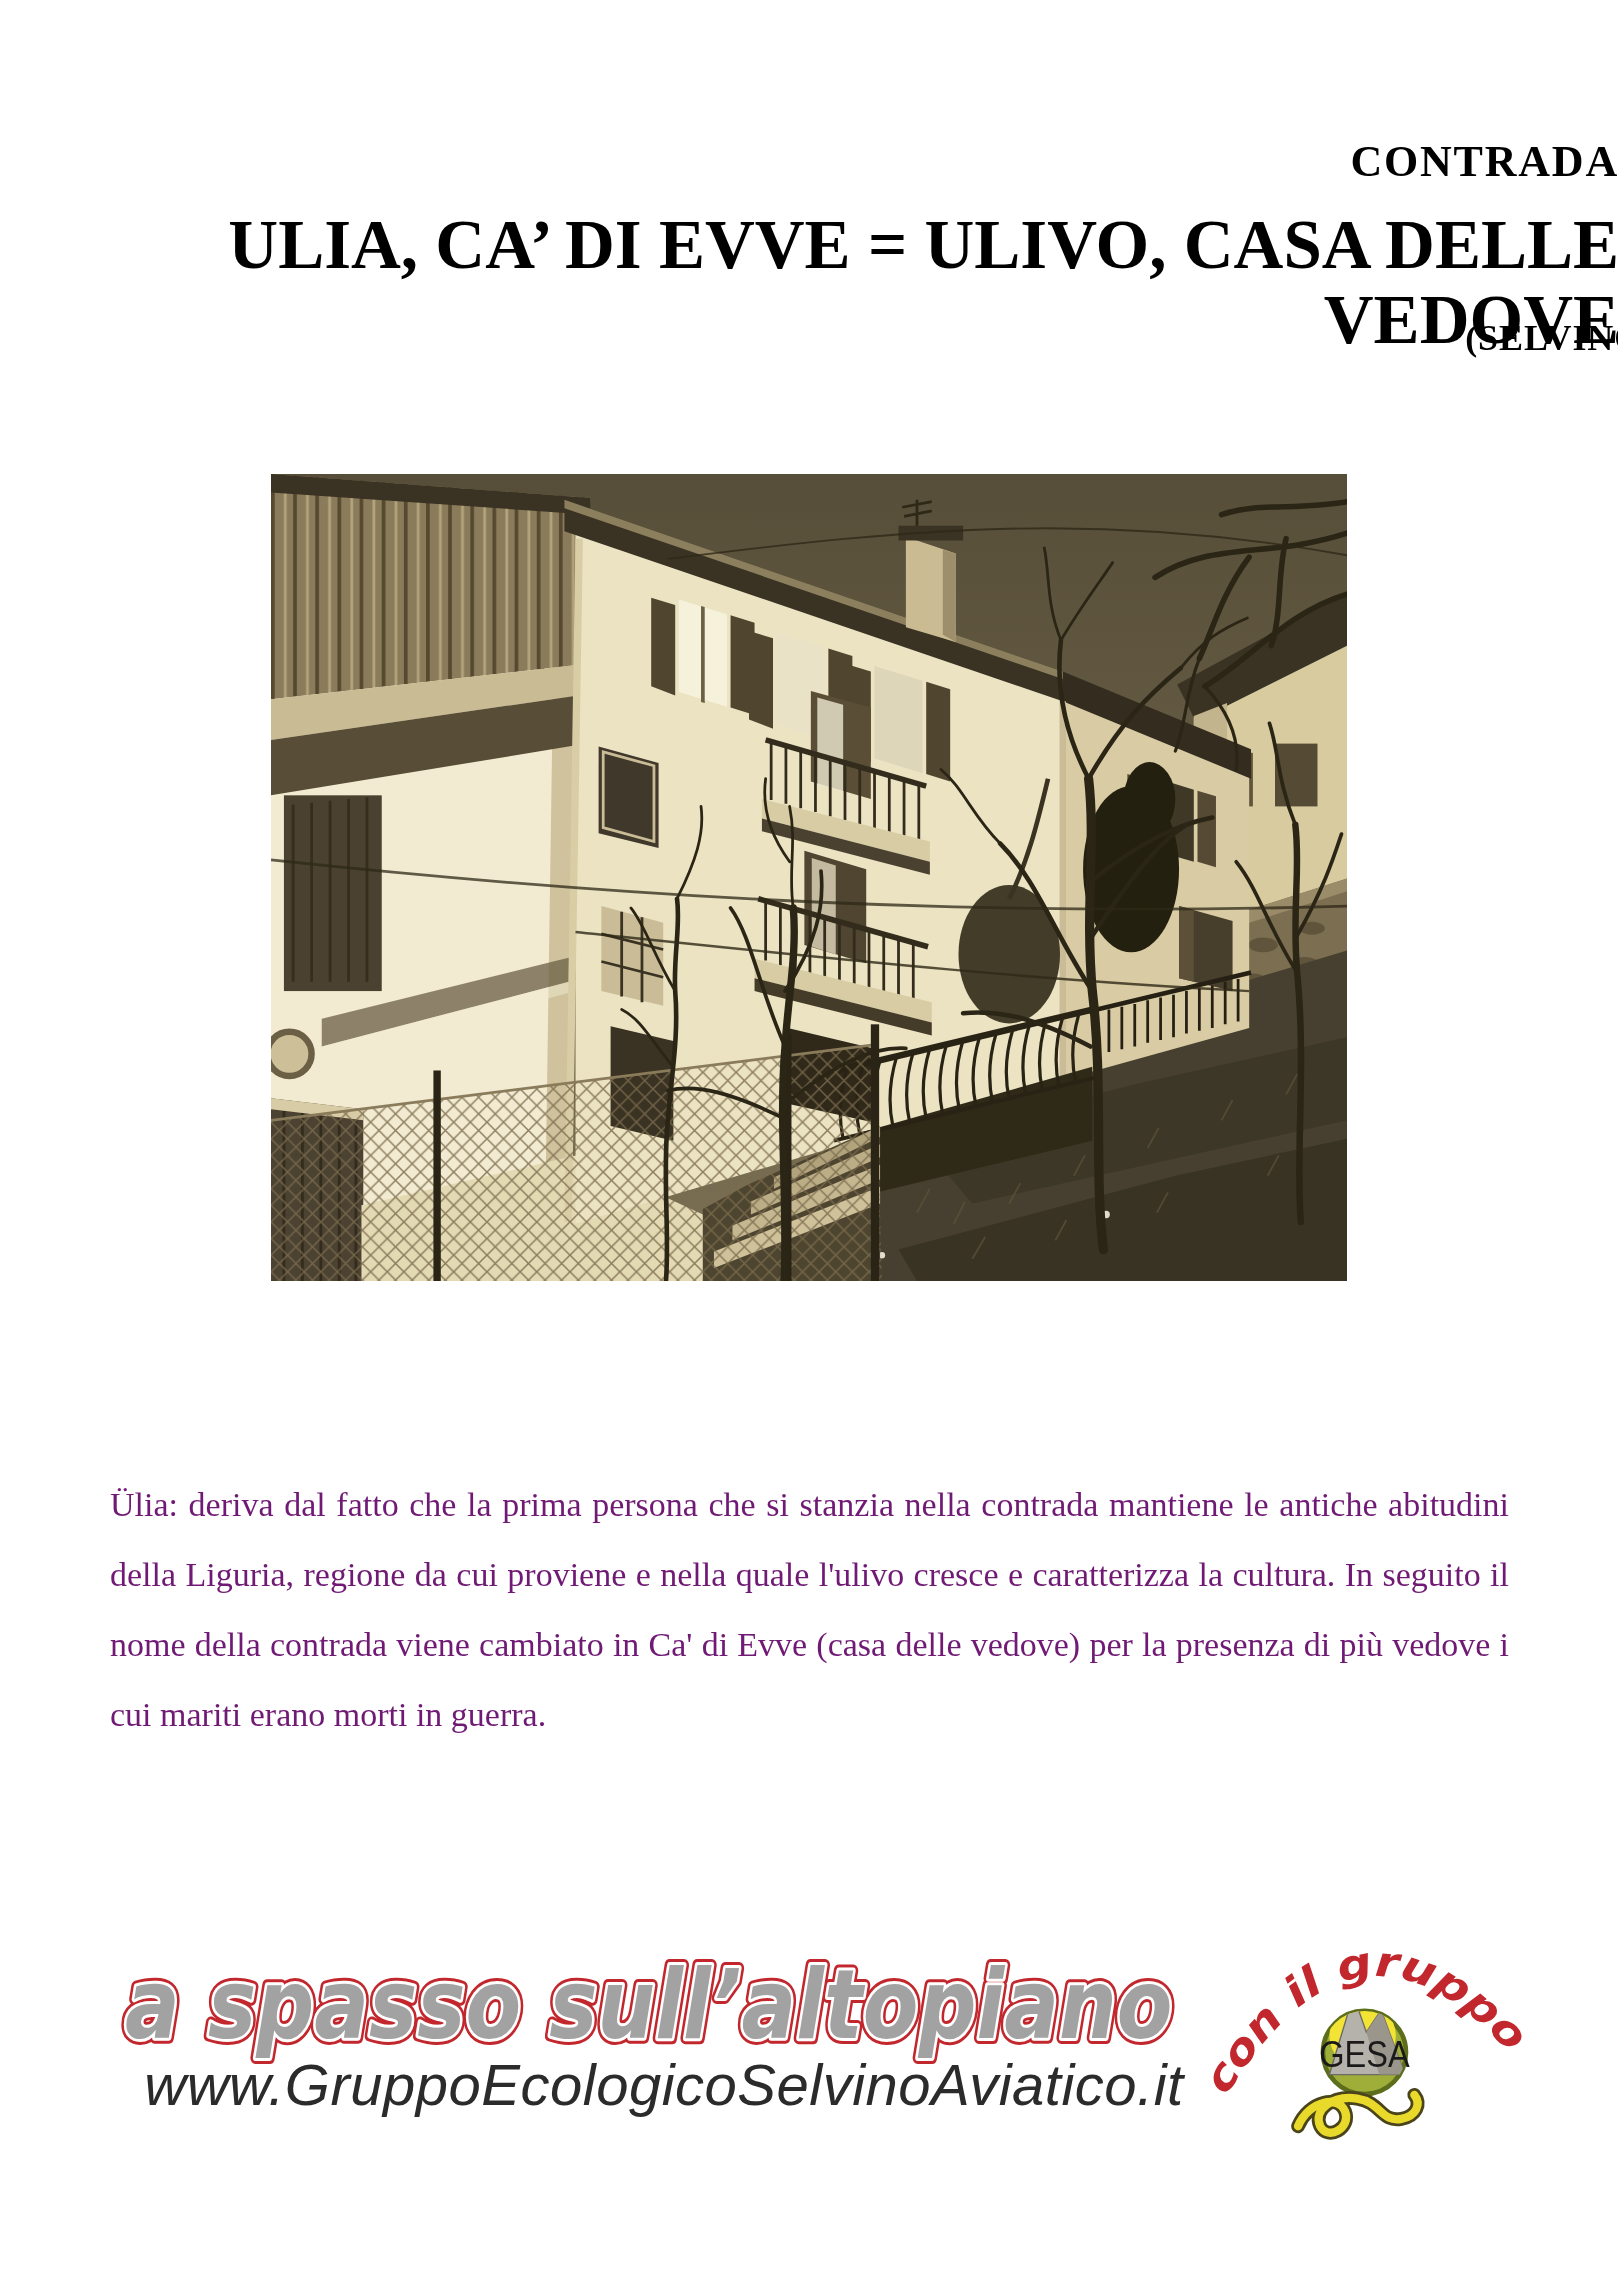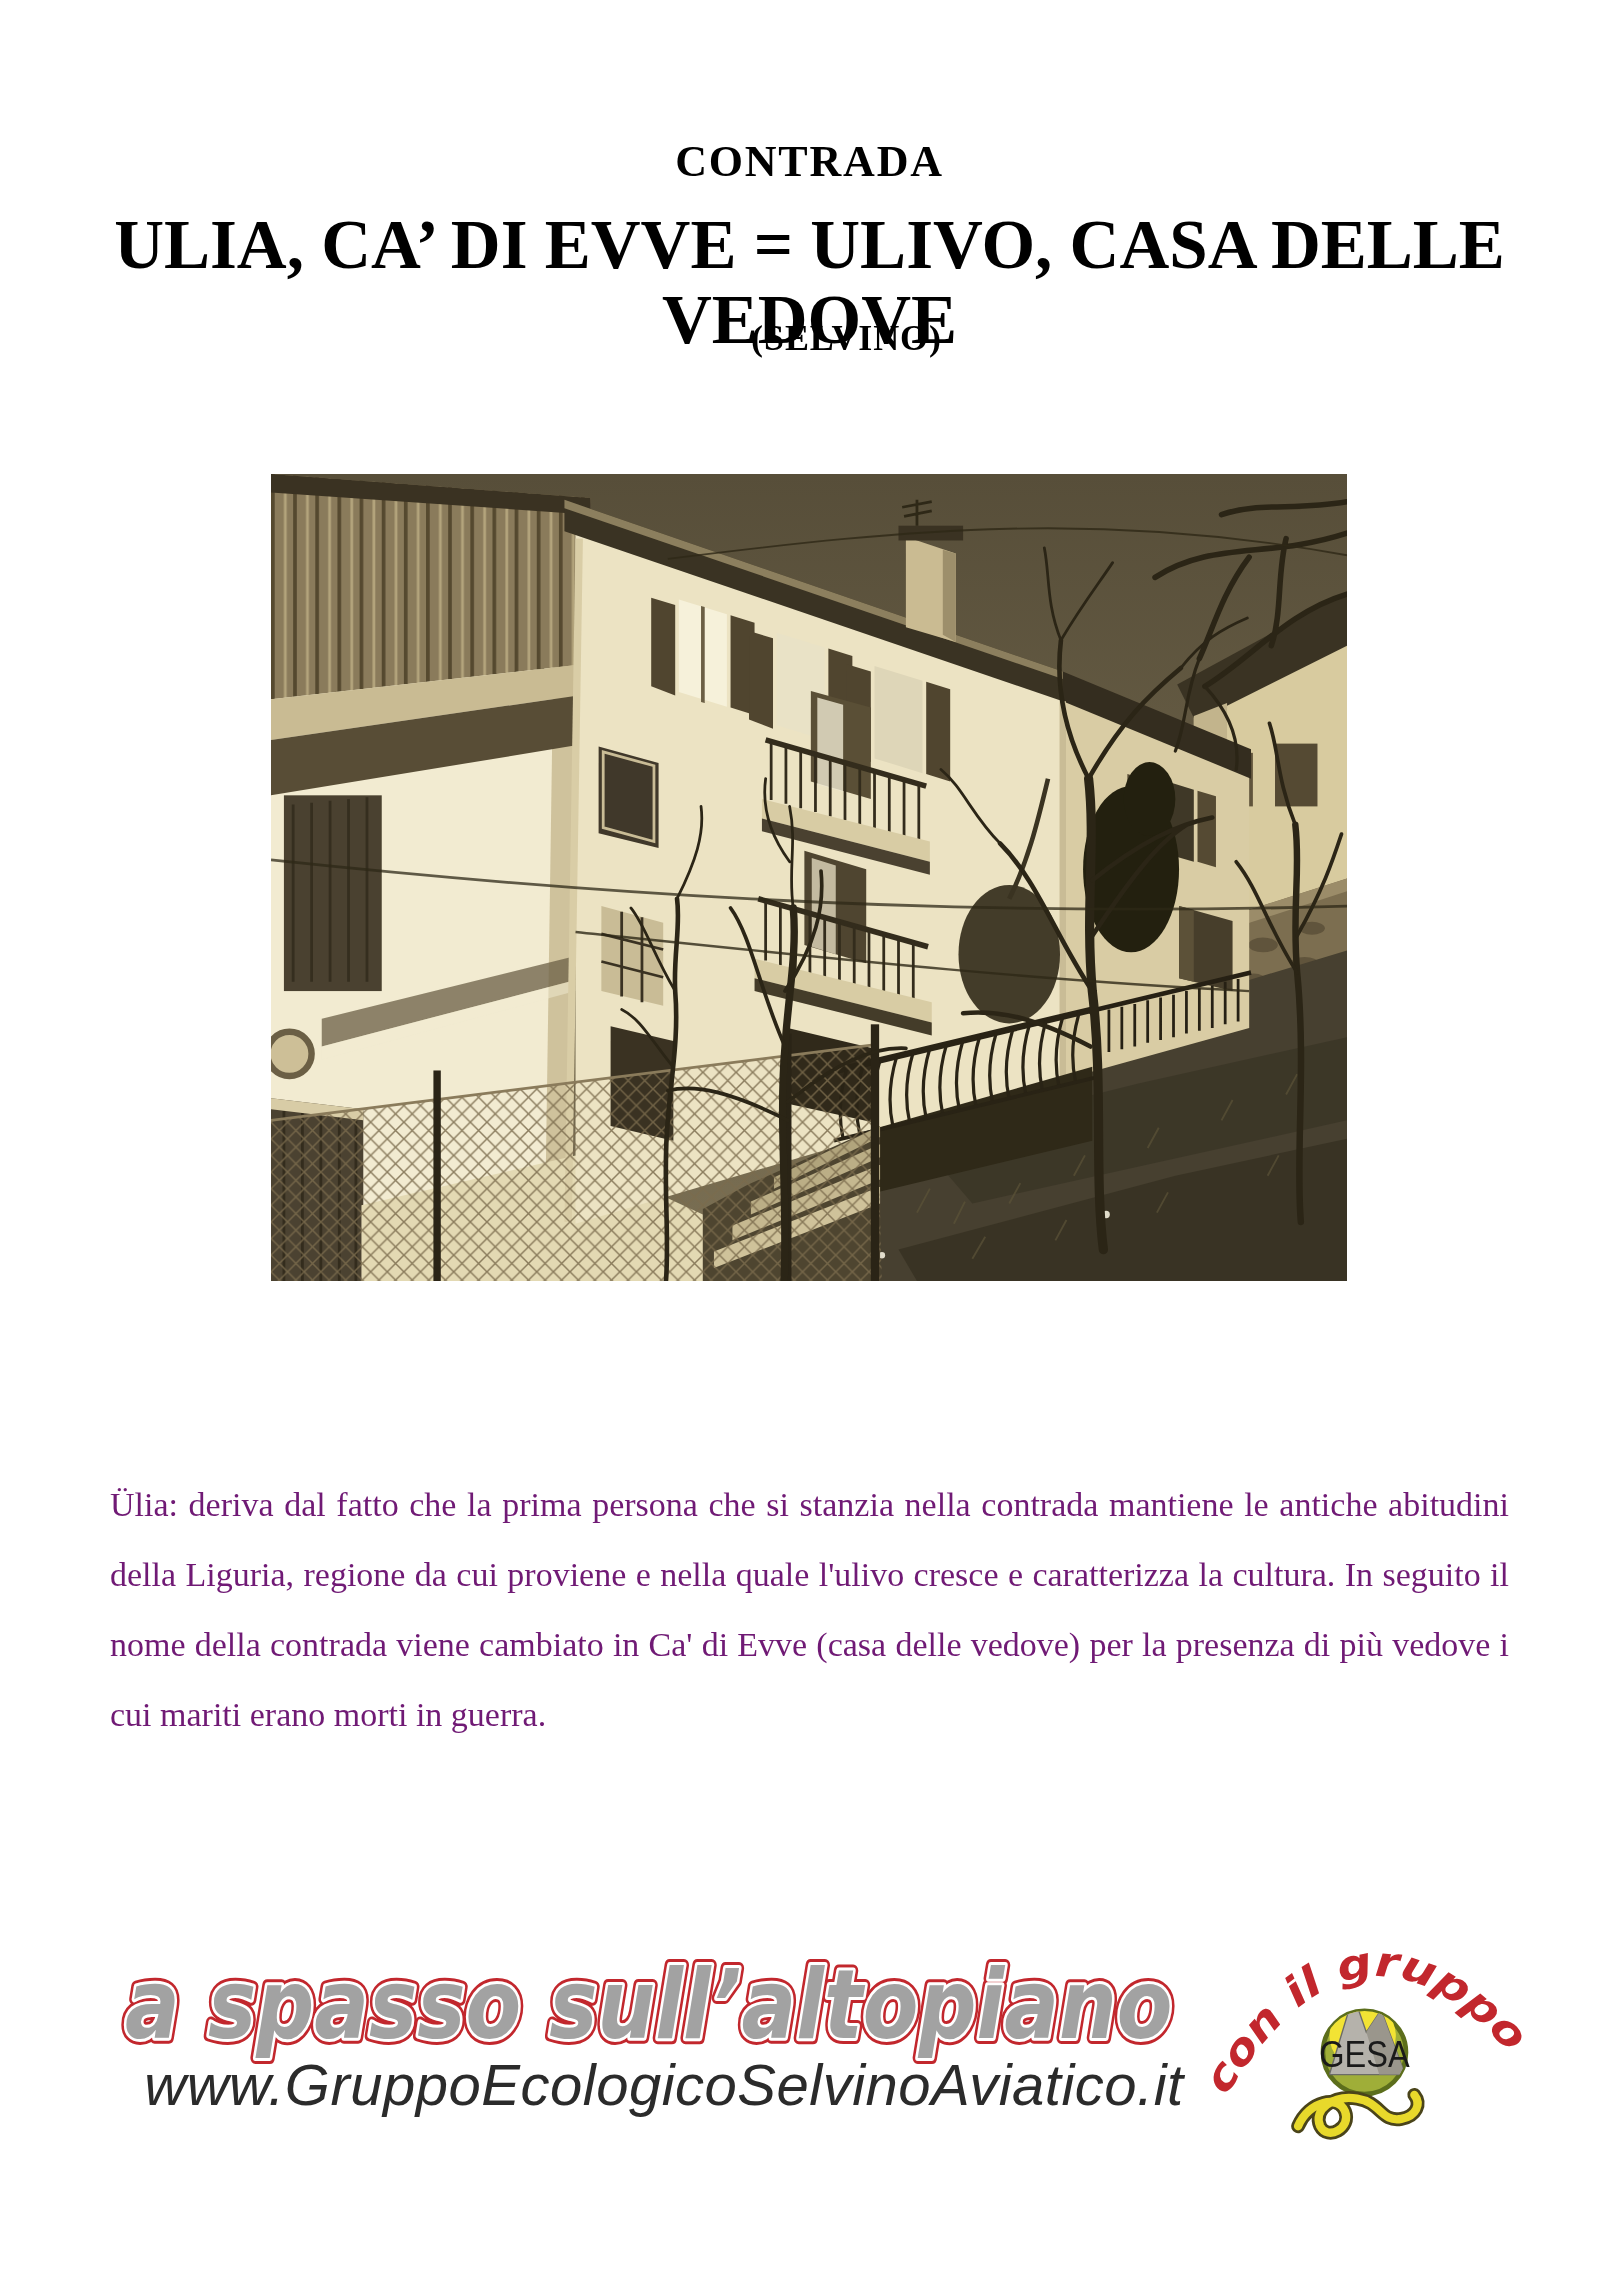--- a/index.html
+++ b/index.html
@@ -1,21 +1,21 @@
 <!DOCTYPE html>
 <html style="font-size:14.8px"><head>
 <meta charset="utf-8">
 <style>
   * { margin:0; padding:0; box-sizing:border-box; }
   body { background:#ffffff; font-family:"Liberation Serif", serif; }
   .page {
     position:relative; width:1619px; height:2289px; background:#ffffff;
     overflow:hidden; margin:0 auto;
   }
-  .heading { position:absolute; left:0; width:100%; text-align:center; color:#000;
+  .heading { position:absolute; left:0; width:100%; text-align:right; color:#000;
              font-family:"Liberation Serif", serif; font-weight:bold; line-height:1.08; }
   #doc-title    { top:138px; font-size:44px; letter-spacing:1.8px; }
   #doc-subtitle { top:208px; font-size:69px; letter-spacing:0px; }
   #doc-subnote  { top:319px; font-size:36px; letter-spacing:0.9px;margin-left:37px; }
   #photo-wrap { position:absolute; left:271px; top:474px; width:1076px; height:807px; }
   #photo-wrap svg { display:block; width:100%; height:100%; }
   #body-paragraph {
     position:absolute; left:110px; top:1470px; width:1399px;
     font-size:34px; line-height:70px; text-align:justify; color:#701a75;
     font-family:"Liberation Serif", serif;

